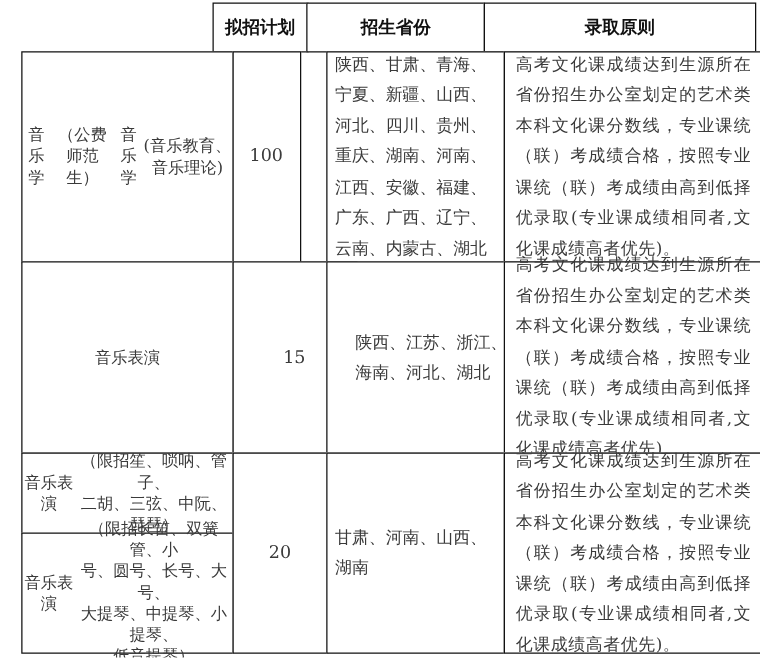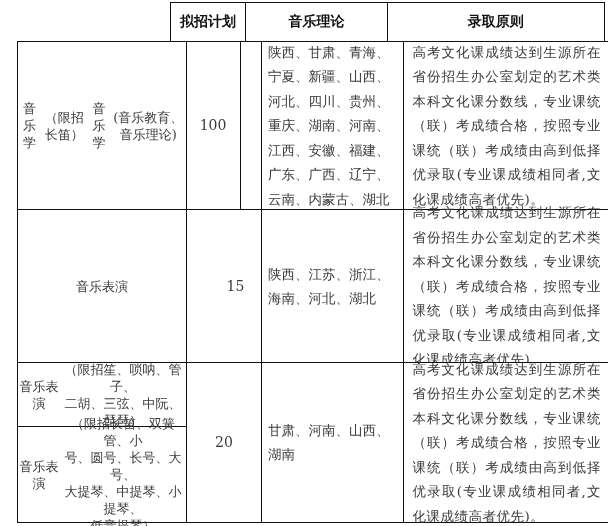--- a/index.html
+++ b/index.html
@@ -19,30 +19,30 @@
   </style>
 </head>
 <body>
 
 <div class="tbl">
 
   <div class="cell hd" style="left:168.5px;top:0;width:77px;height:40px;">
       <span>拟招计划</span>
     </div>
   <div class="cell hd" style="left:244px;top:0;width:143px;height:40px;">
-      <span>音乐理论</span>
+      <span>招生省份</span>
     </div>
   <div class="cell hd" style="left:385.5px;top:0;width:218.5px;height:40px;">
       <span>录取原则</span>
     </div>
 
   <div class="cell txt" style="left:0;top:38.5px;width:170px;height:170px;">
     <div class="stack">
       <span>音乐学</span>
-      <span>（限招长笛）</span>
+      <span>（公费师范生）</span>
       <div class="gap"></div>
       <span>音乐学</span>
       <span>(音乐教育、音乐理论)</span>
     </div>
   </div>
   <div class="cell txt num" style="left:168.5px;top:38.5px;width:55px;height:170px;">
       <span>100</span>
     </div>
   <div class="cell txt prov" style="left:244px;top:38.5px;width:143px;height:170px;">
       <span class="pre">陕西、甘肃、青海、
@@ -56,21 +56,21 @@
   <div class="cell txt rule" style="left:385.5px;top:38.5px;width:218.5px;height:170px;">
       <span>高考文化课成绩达到生源所在省份招生办公室划定的艺术类本科文化课分数线，专业课统（联）考成绩合格，按照专业课统（联）考成绩由高到低择优录取(专业课成绩相同者,文化课成绩高者优先)。</span>
     </div>
 
   <div class="cell txt" style="left:0;top:207px;width:170px;height:154px;">
       <span>音乐表演</span>
     </div>
   <div class="cell txt num" style="left:168.5px;top:207px;width:100px;height:154px;text-align:right;">
       <span>15</span>
     </div>
-  <div class="cell txt prov" style="left:244px;top:207px;width:162px;height:154px;">
+  <div class="cell txt prov" style="left:244px;top:207px;width:162px;height:154px;justify-content:center;">
       <span class="pre">陕西、江苏、浙江、
 海南、河北、湖北</span>
     </div>
   <div class="cell txt rule" style="left:385.5px;top:207px;width:218.5px;height:154px;">
       <span>高考文化课成绩达到生源所在省份招生办公室划定的艺术类本科文化课分数线，专业课统（联）考成绩合格，按照专业课统（联）考成绩由高到低择优录取(专业课成绩相同者,文化课成绩高者优先)。</span>
     </div>
 
   <div class="cell txt" style="left:0;top:359.5px;width:170px;height:66px;">
     <div class="stack">
       <span>音乐表演</span>

